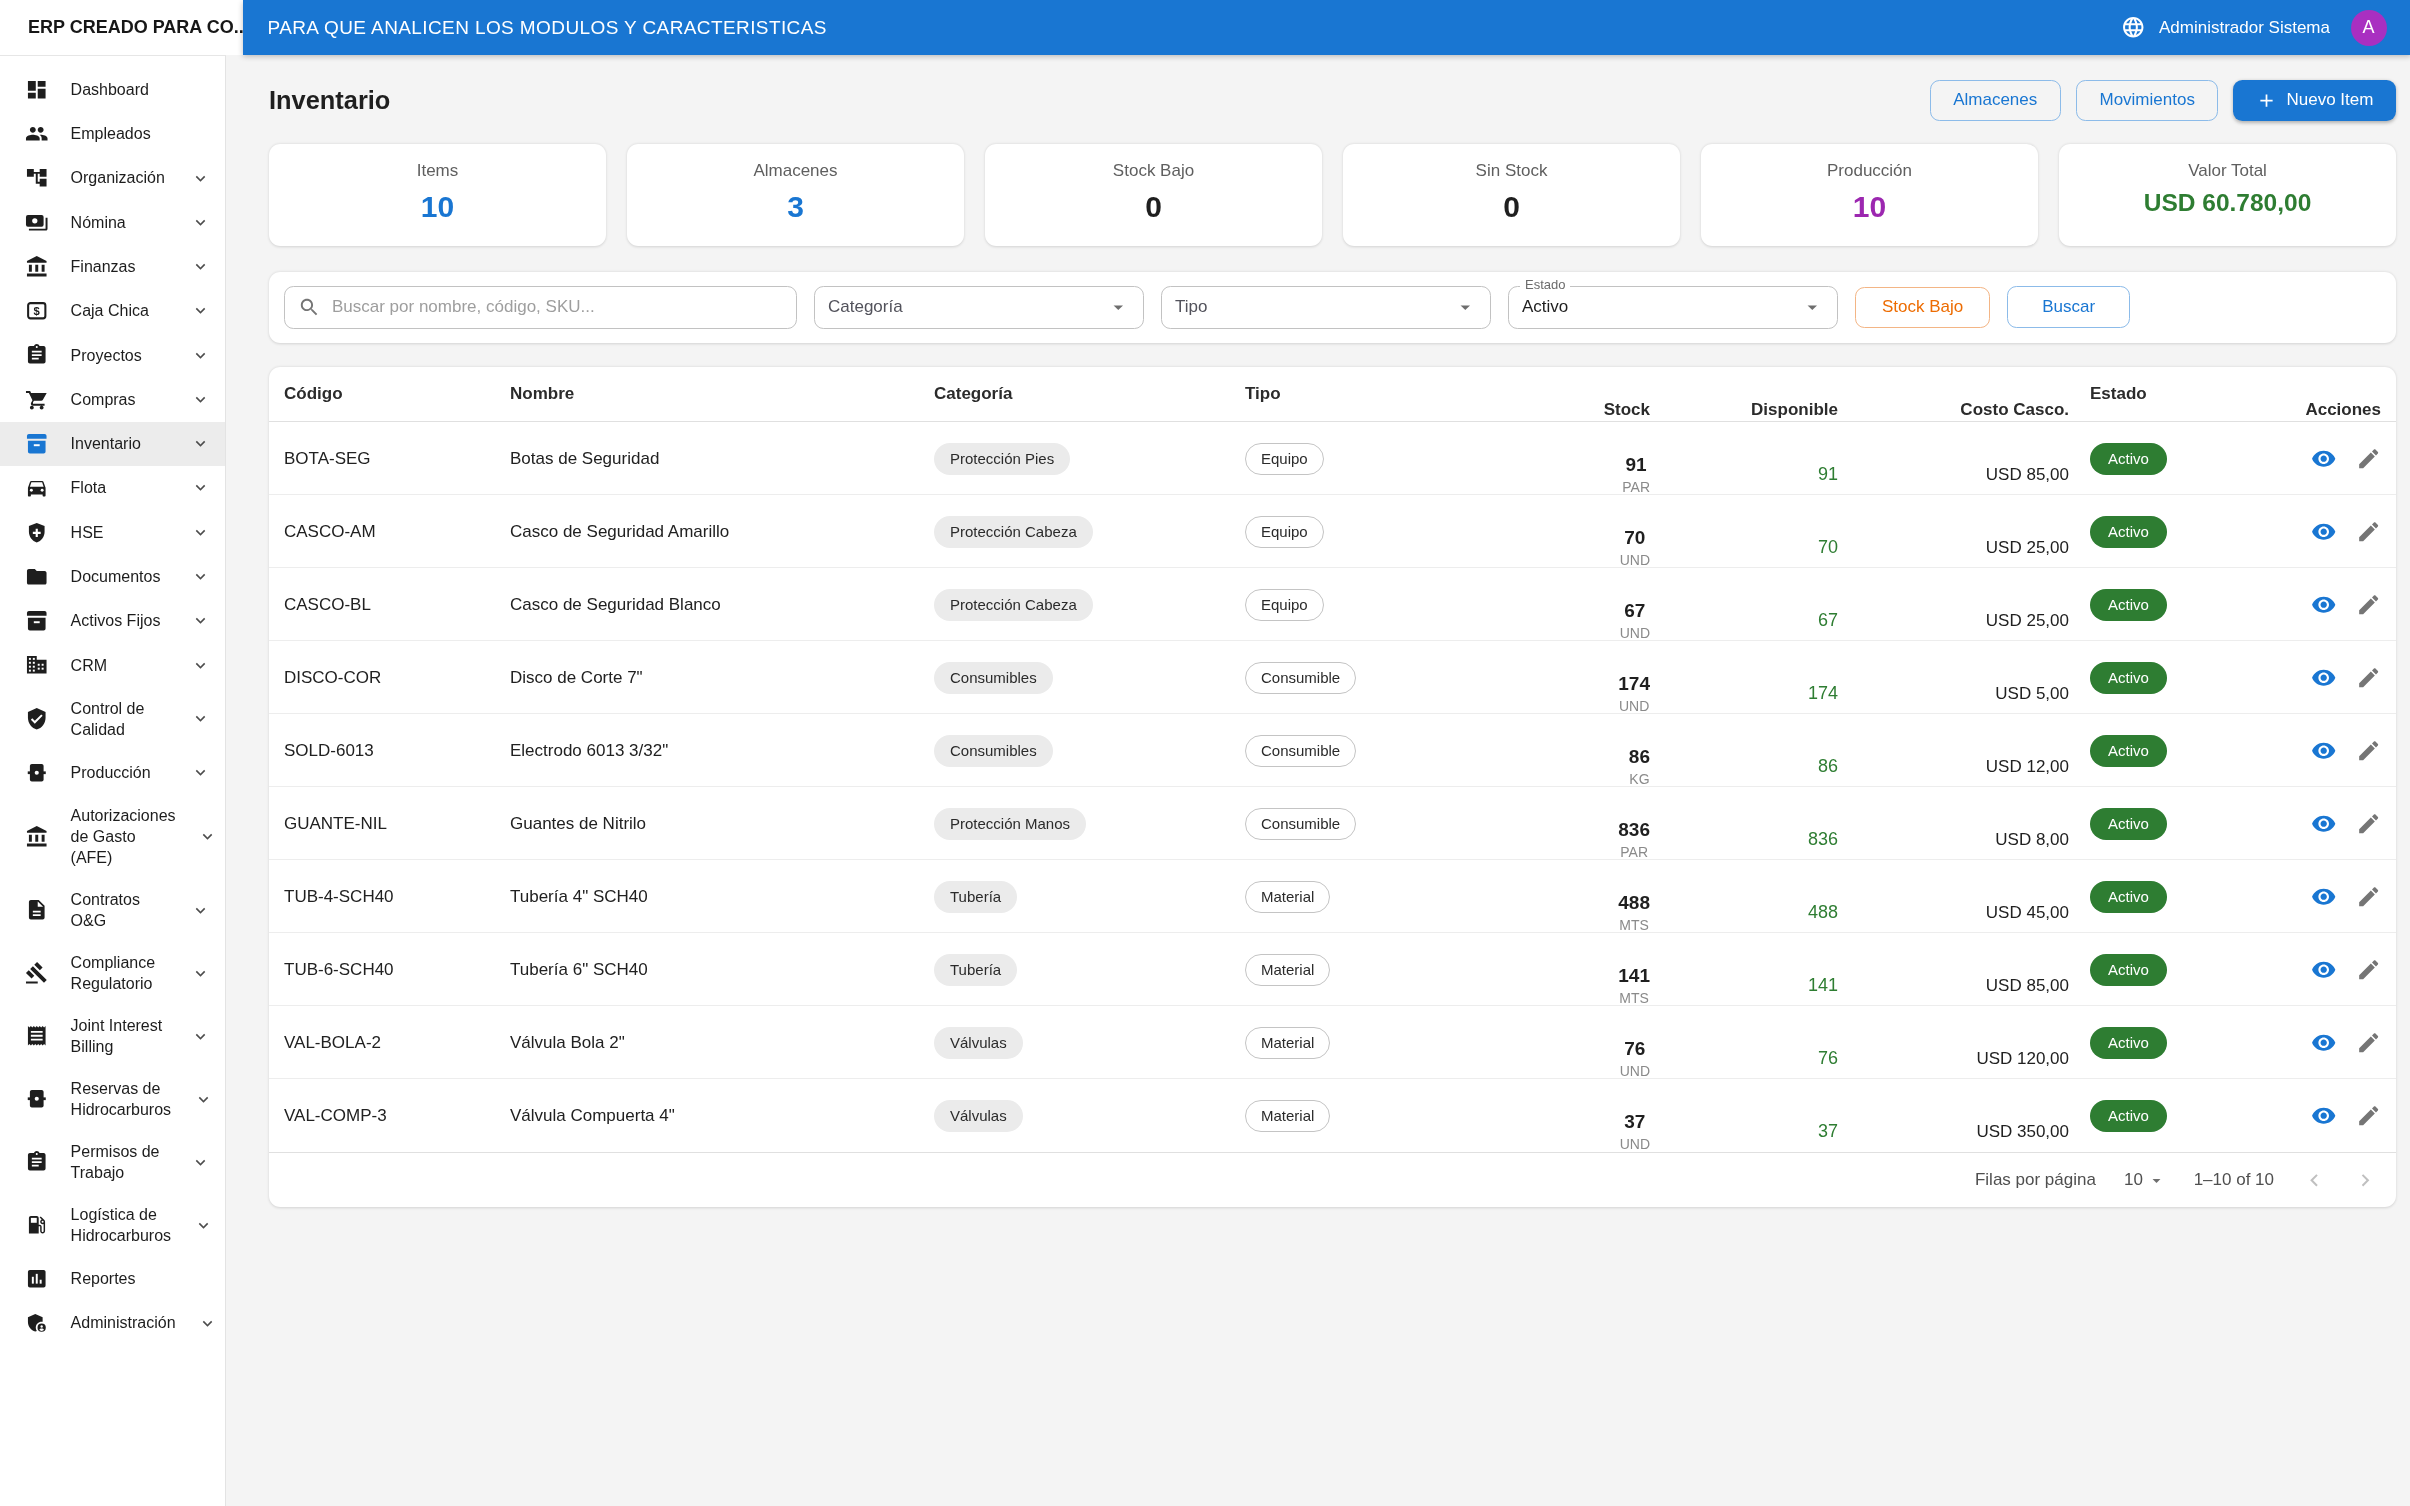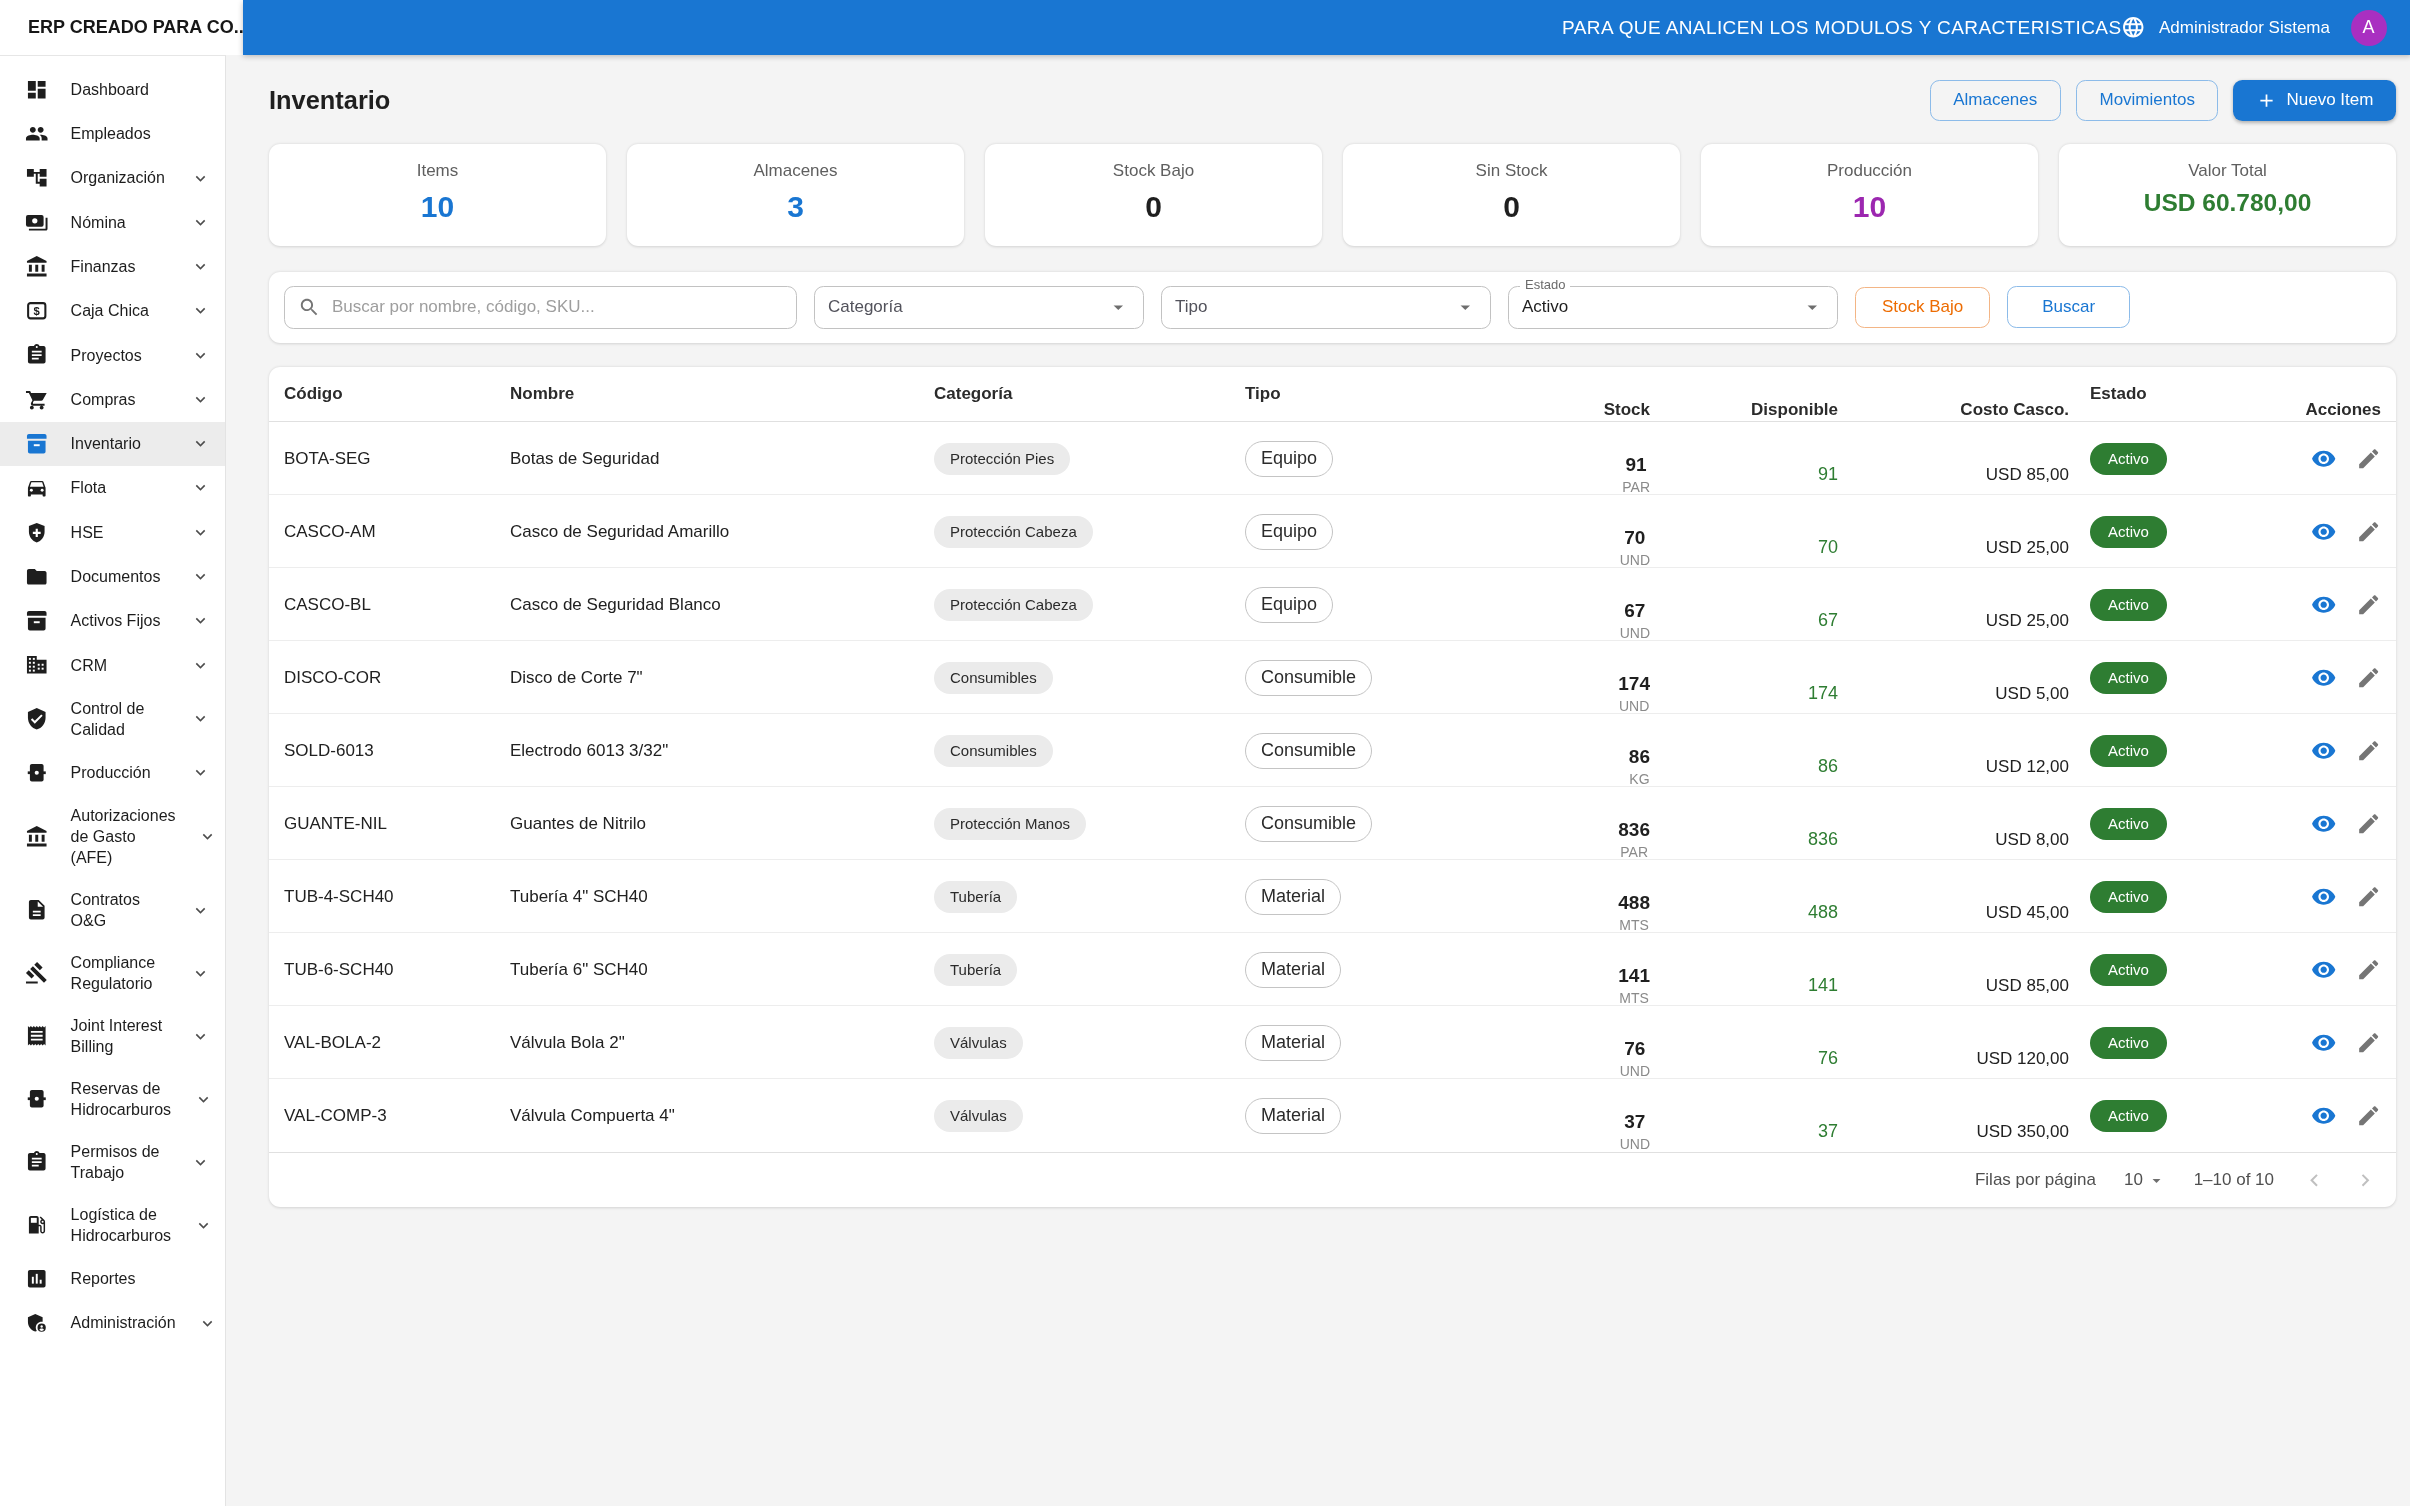--- a/index.html
+++ b/index.html
@@ -14,21 +14,21 @@
   .topbar { position:absolute; top:0; left:0; right:0; height:55px; display:flex; z-index:20; }
   .brand {
     width:243px; background:#ffffff; display:flex; align-items:center;
     padding:0 9.4px 0 28px; font-weight:700; font-size:18px; color:#171717;
     white-space:nowrap; overflow:hidden; flex:none;
   }
   .appbar {
     flex:1; background:#1976d2; color:#fff; display:flex; align-items:center;
     padding:0 24.5px; box-shadow:0 1.9px 5.6px rgba(0,0,0,.25);
   }
-  .appbar-title { font-size:19px; font-weight:500; letter-spacing:0.4px; flex:1;text-align:right; }
+  .appbar-title { font-size:19px; font-weight:500; letter-spacing:0.4px; flex:1; }
   .appbar-right { display:flex; align-items:center; gap:13px; }
   .globe { width:24.5px; height:24.5px; color:#fff; }
   .user-name { font-size:17px; font-weight:400; }
   .avatar {
     width:36px; height:36px; border-radius:50%; background:#a92fc1; color:#fff;
     display:flex; align-items:center; justify-content:center; font-size:18px; margin-left:7.5px;
   }
 
   
   .sidebar {
@@ -95,21 +95,21 @@
   }
   .thead { height:55px; border-bottom:0.9px solid #e0e0e0; }
   .th { font-size:17px; font-weight:700; color:#2b2b2b; }
   .trow { height:73px; border-bottom:0.9px solid #ededed; font-size:17px; }
   .trow:last-child { border-bottom:none; }
   .col-r { text-align:right; justify-self:stretch;margin-top:32px; }
   .estado-col { padding-left:21px; }
   .chip-filled { display:inline-block; background:#ebebeb; color:#2b2b2b; border-radius:941px;
                  padding:7.5px 16px; font-size:15px; }
   .chip-outlined { display:inline-block; border:0.9px solid #c4c4c4; color:#2b2b2b; border-radius:941px;
-                   padding:6.6px 15px; font-size:18px; background:#fff; }
+                   padding:6.6px 15px; font-size:15px; background:#fff; }
   .chip-estado { display:inline-block; background:#2e7d32; color:#fff; border-radius:941px;
                  padding:7.5px 18px; font-size:15px; font-weight:500; }
   .stockwrap { display:inline-flex; flex-direction:column; align-items:center; }
   .stock-num { font-weight:700; font-size:19px; color:#1f1f1f; }
   .stock-unit { font-size:14px; color:#8a8a8a; margin-top:2.8px; }
   .disp { color:#2e7d32; font-size:18px; }
   .cost { color:#212121; }
   .actions-cell { display:flex; justify-content:flex-end; gap:19px; align-items:center; }
   .act-ic { width:25.4px; height:25.4px; cursor:pointer; }
   .act-view { color:#1976d2; }

